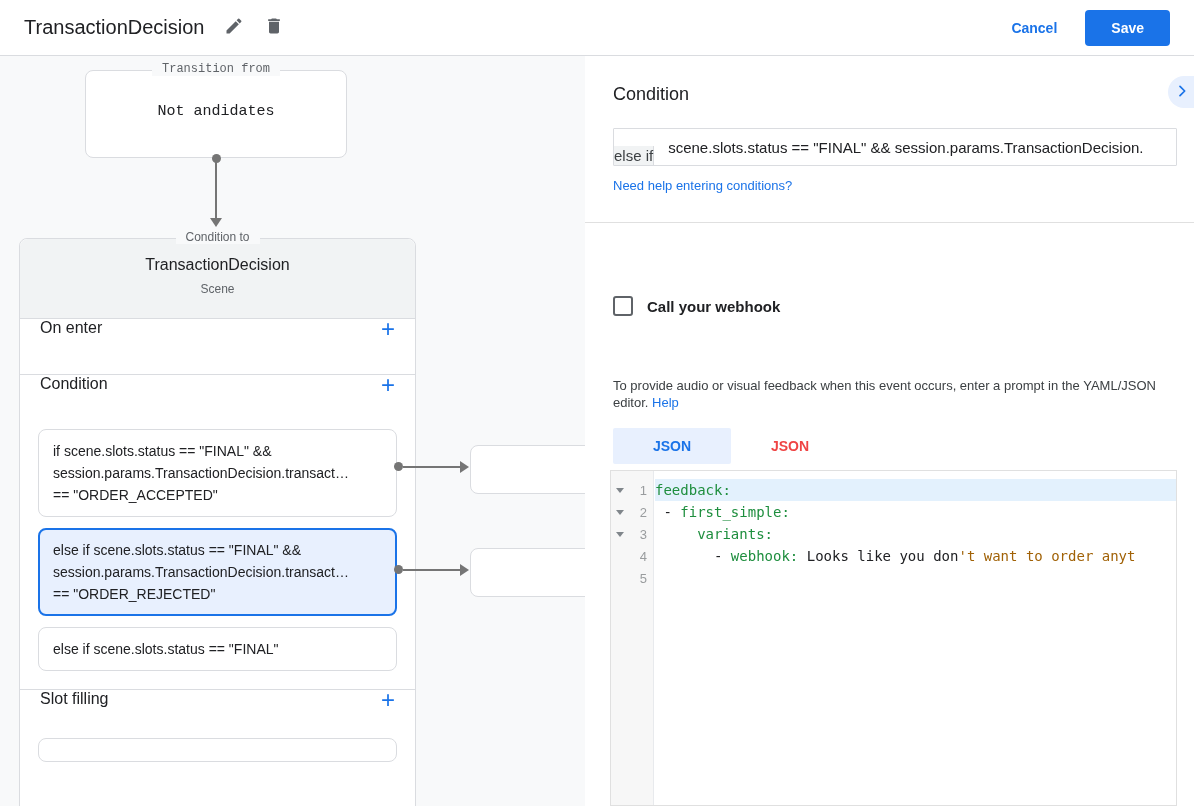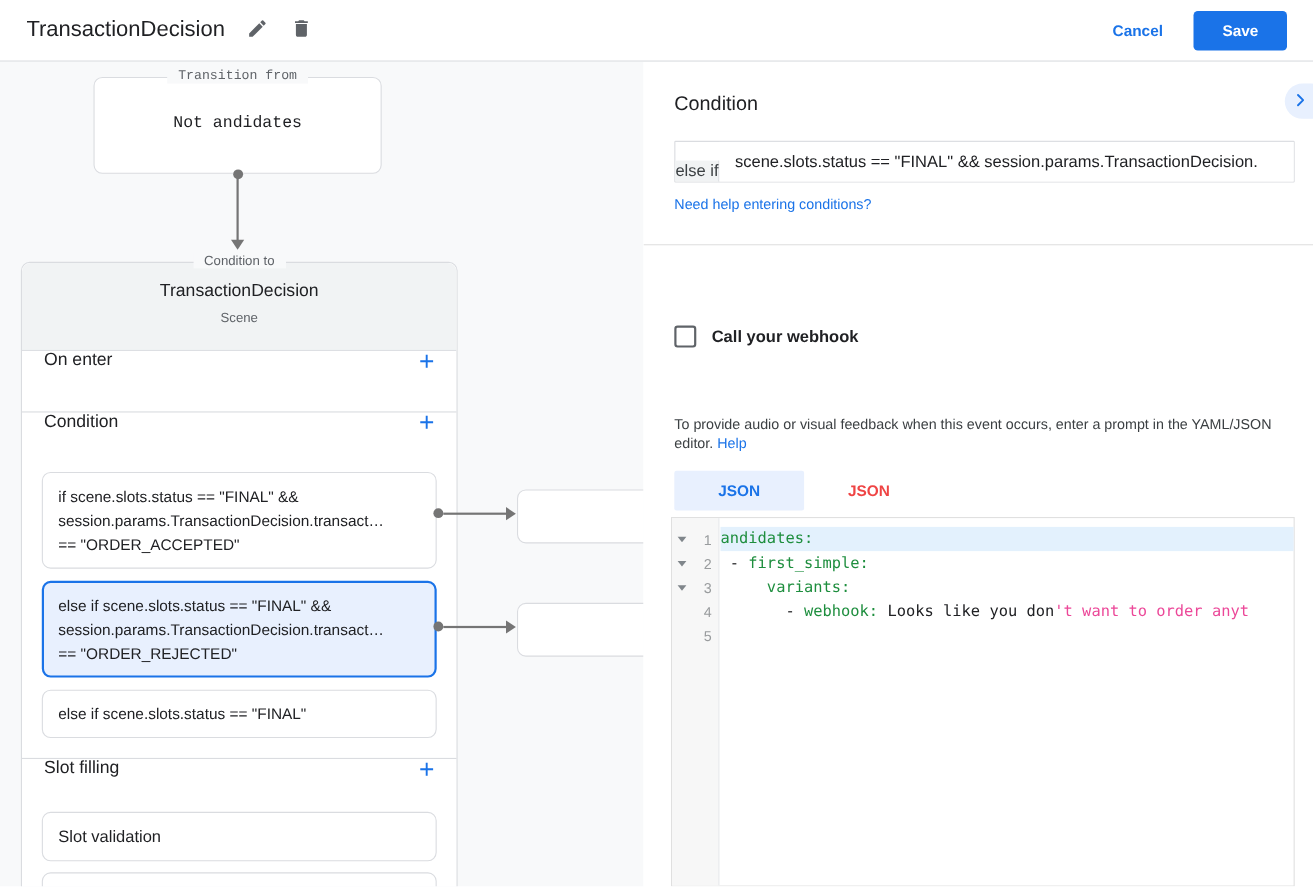--- a/index.html
+++ b/index.html
@@ -124,21 +124,21 @@
     font-size:13px; color:#999c9e; }
   .fold { position:absolute; left:5px; top:9px; width:0; height:0;
     border-left:4px solid transparent; border-right:4px solid transparent;
     border-top:5px solid #80868b; cursor:pointer; }
   .ln-code { flex:1; white-space:pre; overflow:hidden;
     font-family:"DejaVu Sans Mono", monospace; font-size:14px;
     line-height:22px; color:#202124; }
   .ln-code.hl { background:#e3f1fd; }
   .c-key { color:#1e8e3e; }
   .c-plain { color:#202124; }
-  .c-string { color:#ec4899; }
+  .c-string { color:#a16207; }
 </style>
 </head>
 <body>
 
 <div class="page">
 
   <div class="topbar">
     <span class="topbar-title">TransactionDecision</span>
     <button class="icon-btn">
       <span>
@@ -196,23 +196,20 @@
 == "ORDER_REJECTED"</div>
             <div class="cond-card">else if scene.slots.status == "FINAL"</div>
           </div>
       </div>
 
       <div>
         <div class="sect-row" style="height:48px;">
           <span class="sect-label">Slot filling</span>
           <button class="plus-btn">+</button>
         </div>
-        <div id="slot-cards">
-            <div class="slot-card">Slot validation</div>
-          </div>
         <div class="cut-card"></div>
       </div>
     </div>
 
     <div class="dot" style="left:394px; top:406px;"></div>
     <div class="hline" style="left:403px; top:410px; width:58px;"></div>
     <div class="arr-right" style="left:460px; top:405px;"></div>
     <div class="target-box" style="left:470px; top:389px;"></div>
 
     <div class="dot" style="left:394px; top:509px;"></div>
@@ -251,21 +248,21 @@
     <div class="tabs" id="format-tabs">
         <div class="tab active">JSON</div>
         <div class="tab">JSON</div>
       </div>
 
     <div class="editor">
       <div class="gutter-bg"></div>
       <div class="ed-lines" id="code-lines">
           <div class="ed-line">
             <div class="ln-gut"><span class="fold"></span>1</div>
-            <div class="ln-code hl"><span class="c-key">andidates:</span></div>
+            <div class="ln-code hl"><span class="c-key">feedback:</span></div>
           </div>
           <div class="ed-line">
             <div class="ln-gut"><span class="fold"></span>2</div>
             <div class="ln-code"><span class="c-plain"> - </span><span class="c-key">first_simple:</span></div>
           </div>
           <div class="ed-line">
             <div class="ln-gut"><span class="fold"></span>3</div>
             <div class="ln-code"><span class="c-plain">     </span><span class="c-key">variants:</span></div>
           </div>
           <div class="ed-line">

